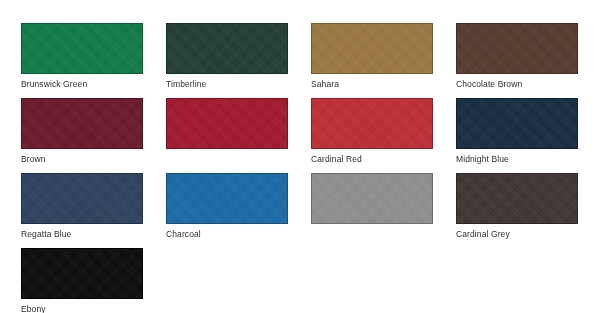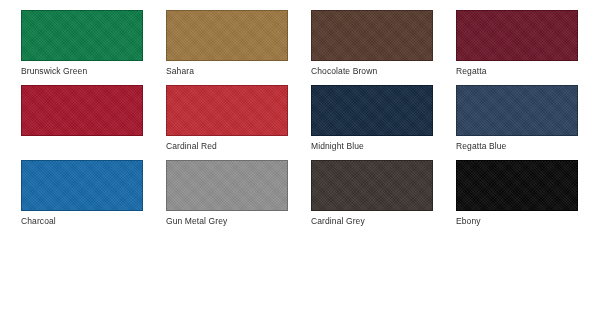--- a/index.html
+++ b/index.html
@@ -26,20 +26,21 @@
     column-gap: 0px;
     row-gap: 0px;
     align-content: start;
     justify-content: start;
   }
 
   .swatch-cell {
     width: 173px;
     height: 75px;
     position: relative;
+    margin-top: 13px;
   }
 
   .swatch-chip {
     width: 122px;
     height: 51px;
     border: 1px solid rgba(0, 0, 0, 0.22);
     box-sizing: border-box;
     position: relative;
     overflow: hidden;
   }
@@ -75,30 +76,34 @@
 </style>
 </head>
 <body>
 
 <div id="swatch-grid">
     <div class="swatch-cell">
       <div class="swatch-chip" style="background-color: rgb(11, 122, 69);"></div>
       <div class="swatch-label">Brunswick Green</div>
     </div>
     <div class="swatch-cell">
+      <div class="swatch-chip" style="background-color: rgb(30, 59, 51);"></div>
+      <div class="swatch-label">Timberline</div>
+    </div>
+    <div class="swatch-cell">
       <div class="swatch-chip" style="background-color: rgb(155, 118, 64);"></div>
       <div class="swatch-label">Sahara</div>
     </div>
     <div class="swatch-cell">
       <div class="swatch-chip" style="background-color: rgb(85, 56, 44);"></div>
       <div class="swatch-label">Chocolate Brown</div>
     </div>
     <div class="swatch-cell">
       <div class="swatch-chip" style="background-color: rgb(106, 21, 39);"></div>
-      <div class="swatch-label">Regatta</div>
+      <div class="swatch-label">Brown</div>
     </div>
     <div class="swatch-cell">
       <div class="swatch-chip" style="background-color: rgb(163, 20, 42);"></div>
     </div>
     <div class="swatch-cell">
       <div class="swatch-chip" style="background-color: rgb(190, 42, 50);"></div>
       <div class="swatch-label">Cardinal Red</div>
     </div>
     <div class="swatch-cell">
       <div class="swatch-chip" style="background-color: rgb(19, 40, 63);"></div>
@@ -107,21 +112,20 @@
     <div class="swatch-cell">
       <div class="swatch-chip" style="background-color: rgb(43, 63, 92);"></div>
       <div class="swatch-label">Regatta Blue</div>
     </div>
     <div class="swatch-cell">
       <div class="swatch-chip" style="background-color: rgb(21, 104, 168);"></div>
       <div class="swatch-label">Charcoal</div>
     </div>
     <div class="swatch-cell">
       <div class="swatch-chip" style="background-color: rgb(142, 142, 142);"></div>
-      <div class="swatch-label">Gun Metal Grey</div>
     </div>
     <div class="swatch-cell">
       <div class="swatch-chip" style="background-color: rgb(58, 51, 47);"></div>
       <div class="swatch-label">Cardinal Grey</div>
     </div>
     <div class="swatch-cell">
       <div class="swatch-chip" style="background-color: rgb(7, 7, 7);"></div>
       <div class="swatch-label">Ebony</div>
     </div>
   </div>

